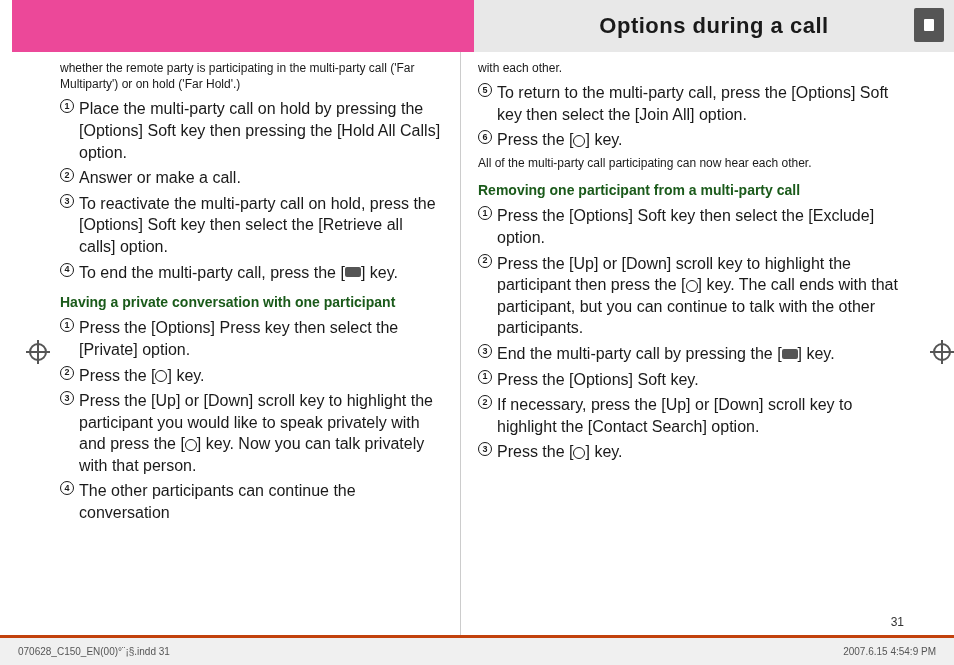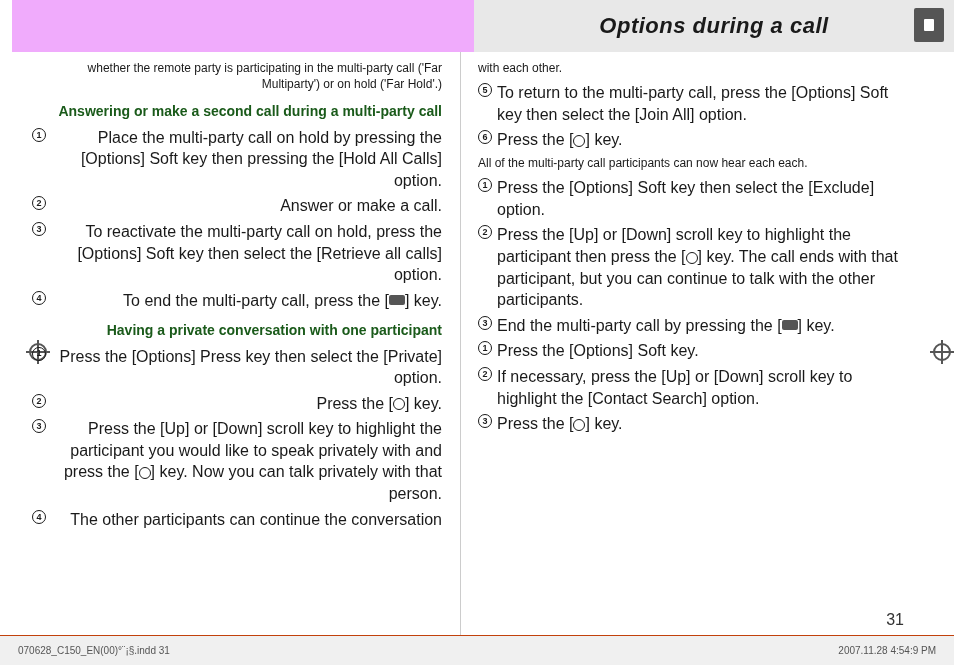--- a/index.html
+++ b/index.html
@@ -21,25 +21,24 @@
       background: #ffffff;
     }
 
     
     .header-bar {
       position: absolute;
       top: 0;
       left: 12px;
       right: 0;
       height: 52px;
-      background: #f0abfc;
+      background: #ec4899;
       display: flex;
       align-items: center;
       justify-content: flex-end;
-      font-style: italic;
     }
 
     .header-title-area {
       position: absolute;
       top: 0;
       right: 0;
       width: 480px;
       height: 52px;
       background: #e8e8e8;
       display: flex;
@@ -113,22 +112,21 @@
       position: absolute;
       top: 52px;
       left: 0;
       right: 0;
       bottom: 30px;
       display: flex;
     }
 
     .left-column {
       width: 460px;
-      padding: 8px 18px 8px 32px;
-      text-align: right;
+      padding: 8px 18px 8px 60px;
     }
 
     .right-column {
       width: 494px;
       padding: 8px 40px 8px 18px;
     }
 
     
     .section-heading {
       font-size: 14px;
@@ -201,34 +199,34 @@
     }
 
     
     .footer-bar {
       position: absolute;
       bottom: 0;
       left: 0;
       right: 0;
       height: 30px;
       background: #f0f0f0;
-      border-top: 1px solid #c2410c;
+      border-top: 3px solid #c2410c;
       display: flex;
       align-items: center;
       justify-content: space-between;
       padding: 0 18px;
       font-size: 10px;
       color: #555;
     }
 
     .page-number {
       position: absolute;
       bottom: 36px;
       right: 50px;
-      font-size: 16px;
+      font-size: 12px;
       color: #333;
     }
 
     
     .crosshair-top {
       position: absolute;
       top: 14px;
       left: 50%;
       transform: translateX(-50%);
     }
@@ -273,21 +271,20 @@
       <div class="crosshair-circle"></div>
     </div>
   </div>
 
   <div class="content-area">
 
     <div class="left-column">
 
       <p class="intro-text">whether the remote party is participating in the multi-party call ('Far Multiparty') or on hold ('Far Hold'.)</p>
 
-      <div class="section-heading">Answering or make a second call during a multi-party call</div>
 
       <div class="numbered-item">
         <span class="number-circle">1</span>
         <span class="item-text">Place the multi-party call on hold by pressing the [Options] Soft key then pressing the [Hold All Calls] option.</span>
       </div>
 
       <div class="numbered-item">
         <span class="number-circle">2</span>
         <span class="item-text">Answer or make a call.</span>
       </div>
@@ -333,22 +330,23 @@
       <div class="numbered-item">
         <span class="number-circle">5</span>
         <span class="item-text">To return to the multi-party call, press the [Options] Soft key then select the [Join All] option.</span>
       </div>
 
       <div class="numbered-item">
         <span class="number-circle">6</span>
         <span class="item-text">Press the [<span class="key-circle"></span>] key.</span>
       </div>
 
-      <p class="intro-text" style="margin-top:4px;">All of the multi-party call participants can now hear each each.</p>
-
+      <p class="intro-text" style="margin-top:4px;">All of the multi-party call participating can now hear each other.</p>
+
+      <div class="section-heading">Removing one participant from a multi-party call</div>
 
       <div class="numbered-item">
         <span class="number-circle">1</span>
         <span class="item-text">Press the [Options] Soft key then select the [Exclude] option.</span>
       </div>
 
       <div class="numbered-item">
         <span class="number-circle">2</span>
         <span class="item-text">Press the [Up] or [Down] scroll key to highlight the participant then press the [<span class="key-circle"></span>] key. The call ends with that participant, but you can continue to talk with the other participants.</span>
       </div>
@@ -375,16 +373,16 @@
       </div>
 
     </div>
 
   </div>
 
   <div class="page-number">31</div>
 
   <div class="footer-bar">
     <span>070628_C150_EN(00)°¨¡§.indd   31</span>
-    <span>2007.11.28   4:54:9 PM</span>
+    <span>2007.6.15   4:54:9 PM</span>
   </div>
 
 </div>
 
 </body></html>

